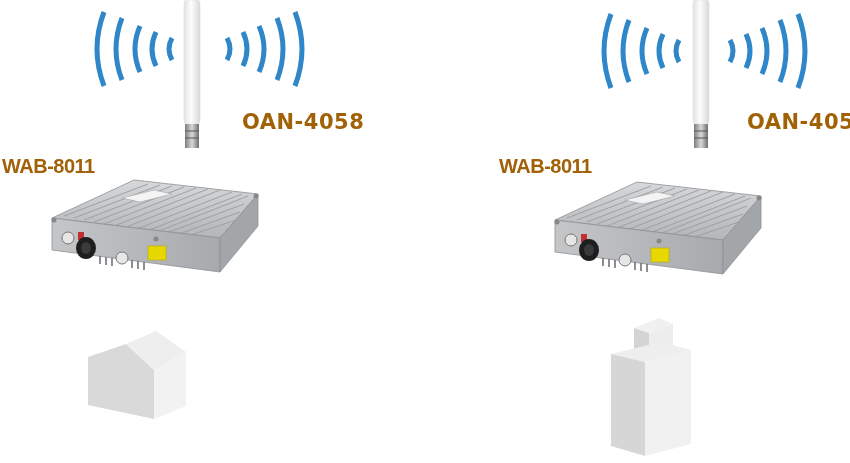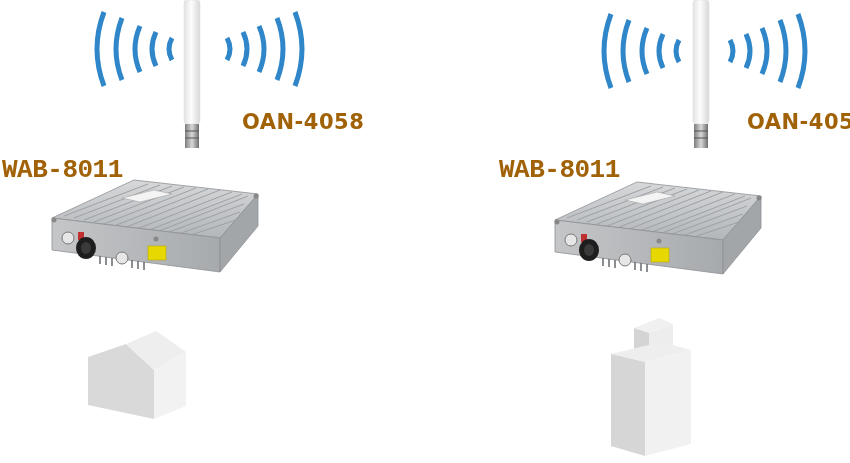--- a/index.html
+++ b/index.html
@@ -2,21 +2,21 @@
 <html><head>
   <meta charset="utf-8">
   <style>
     html, body { margin: 0; padding: 0; background: #ffffff; }
     body { width: 850px; height: 463px; position: relative; overflow: hidden; font-family: "Liberation Sans", sans-serif; }
     .site { position: absolute; top: 0; width: 425px; height: 463px; }
     .site-left { left: 0; }
     .site-right { left: 497px; }
     .label { position: absolute; font-weight: bold; color: #a16207; white-space: nowrap; }
     .label-antenna { font-family: "DejaVu Sans", sans-serif; font-size: 21px; letter-spacing: 0.5px; }
-    .label-bridge { font-family: Liberation Mono, monospace; font-size: 26px; letter-spacing: -0.5px; }
+    .label-bridge { font-family: Liberation Sans, sans-serif; font-size: 20px; letter-spacing: -0.5px; }
     .abs { position: absolute; }
     svg { display: block; }
   </style>
 </head>
 <body>
 
 <div class="site site-left">
 
   <svg class="abs" style="left:88px;top:6px;" width="90" height="86" viewBox="0 0 90 86">
     <g fill="none" stroke="#2f86c8" stroke-width="5" stroke-linecap="butt">

